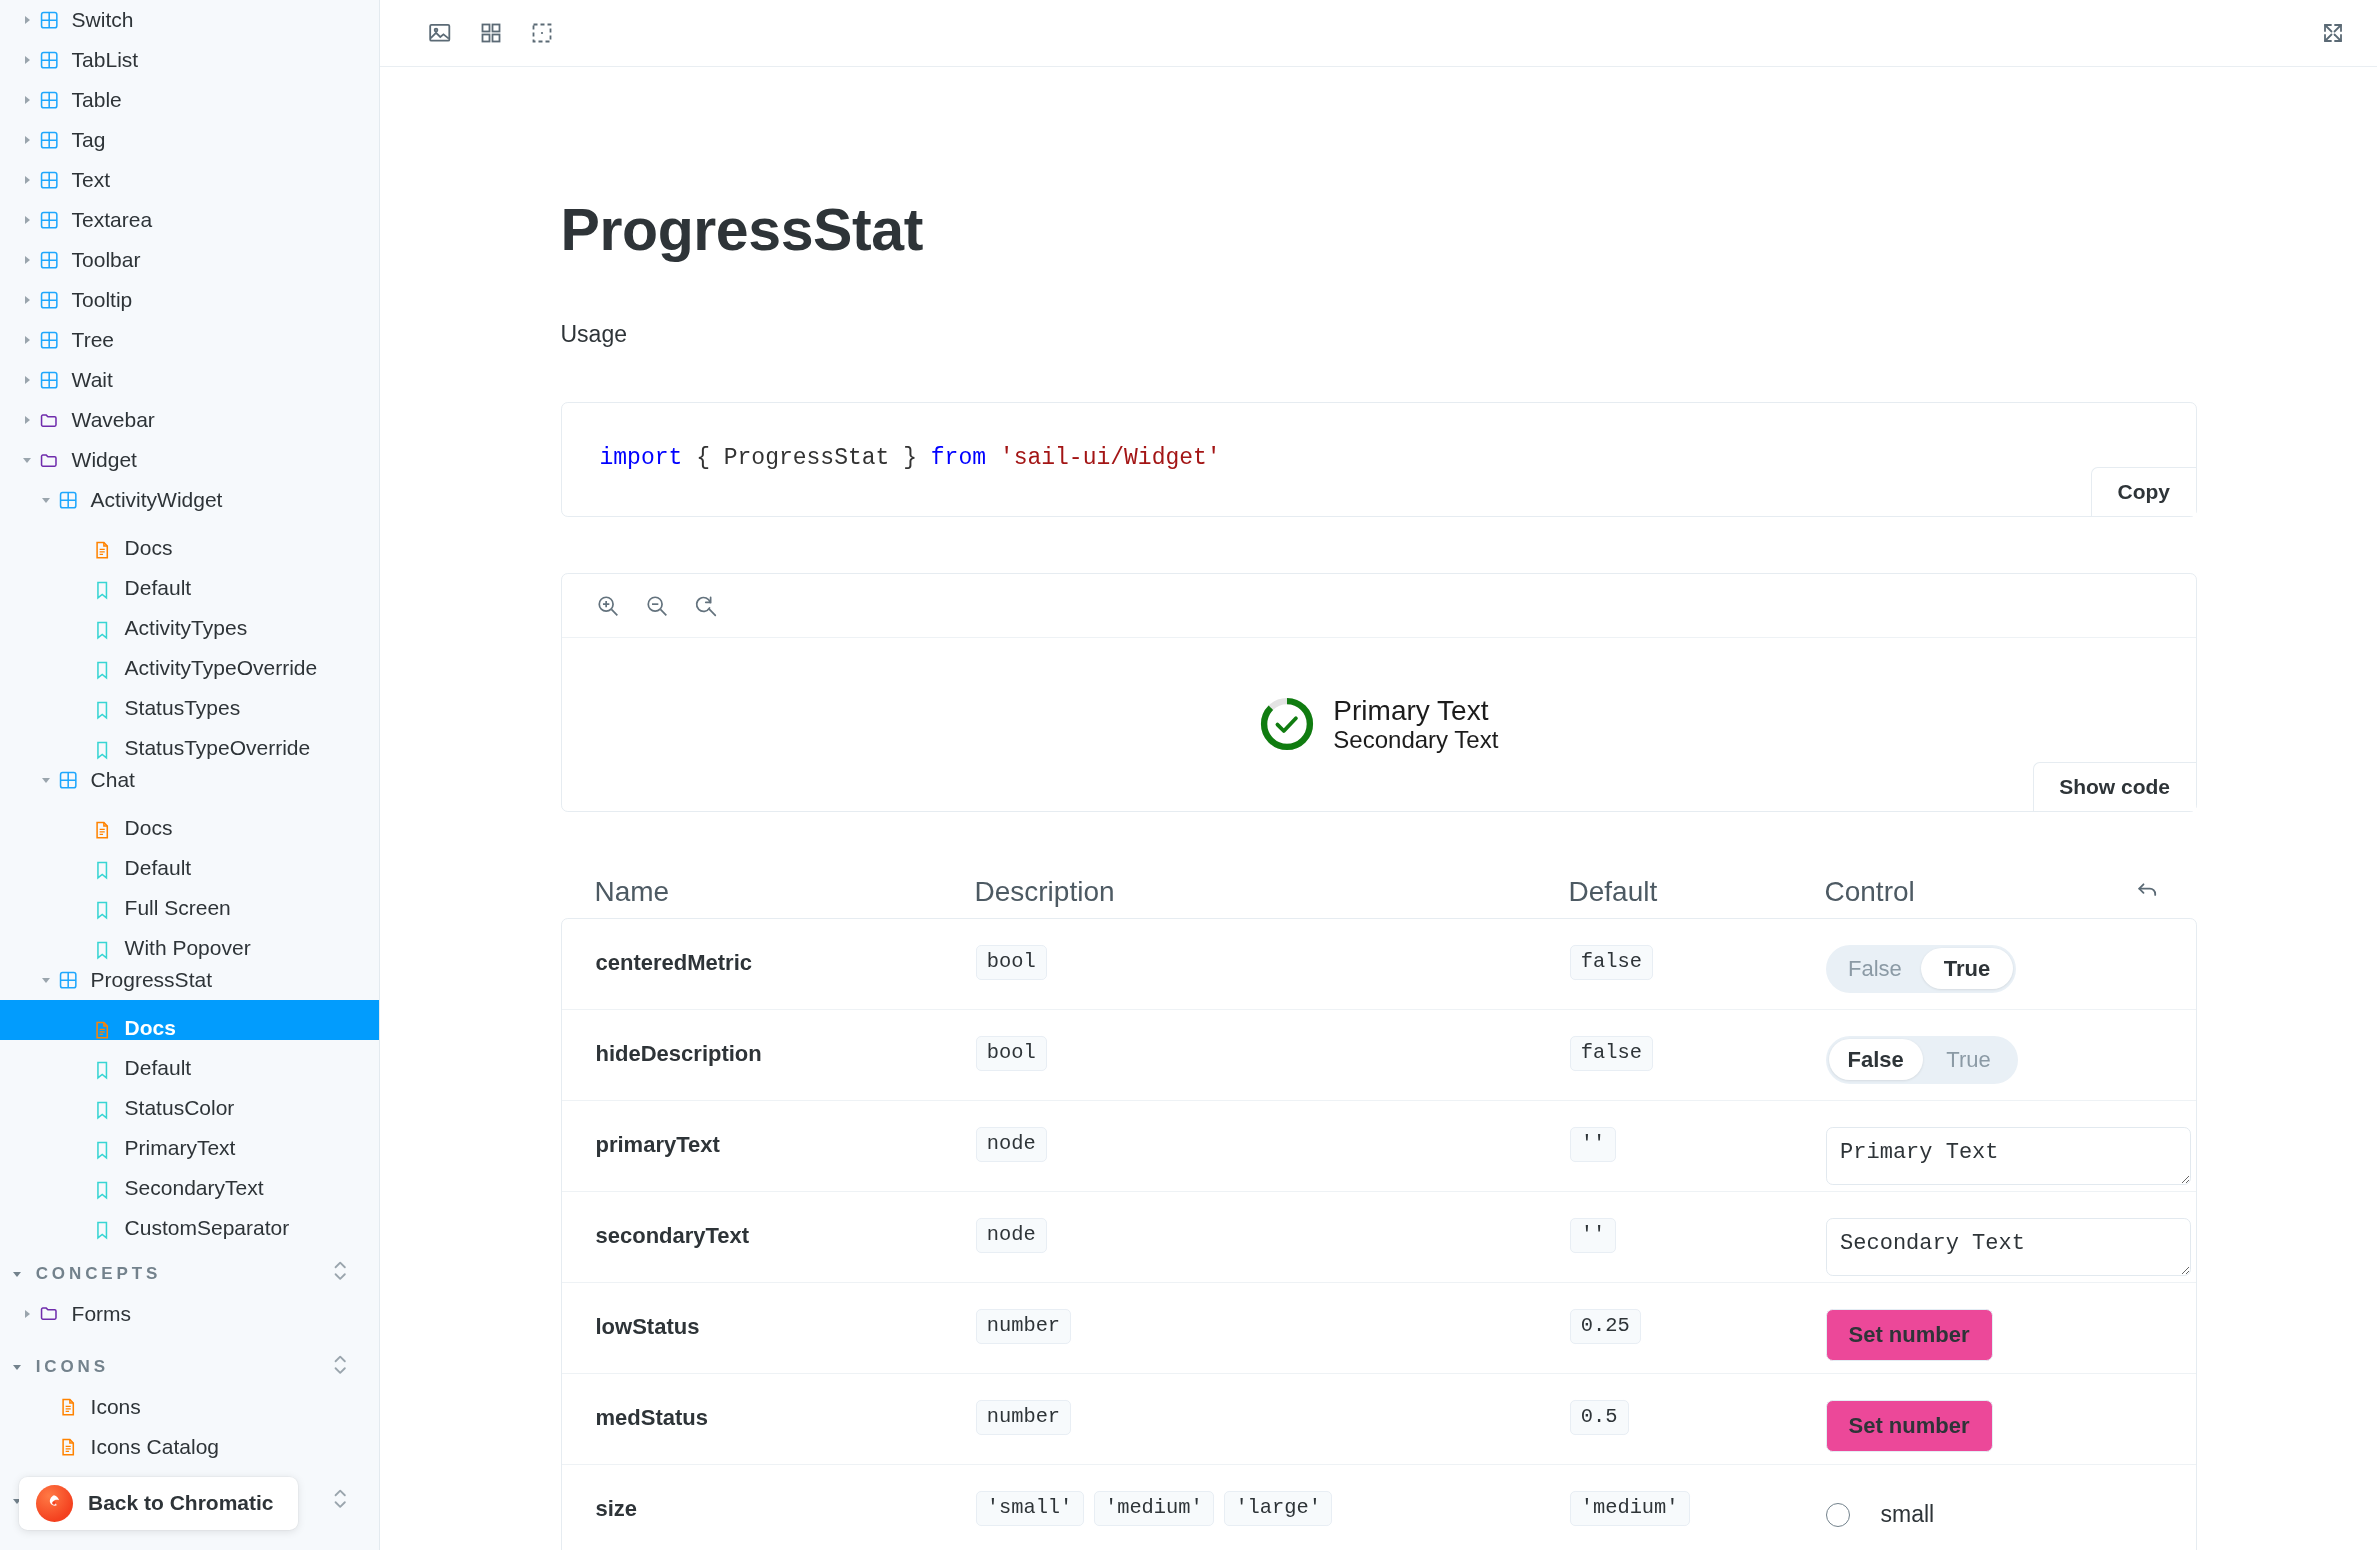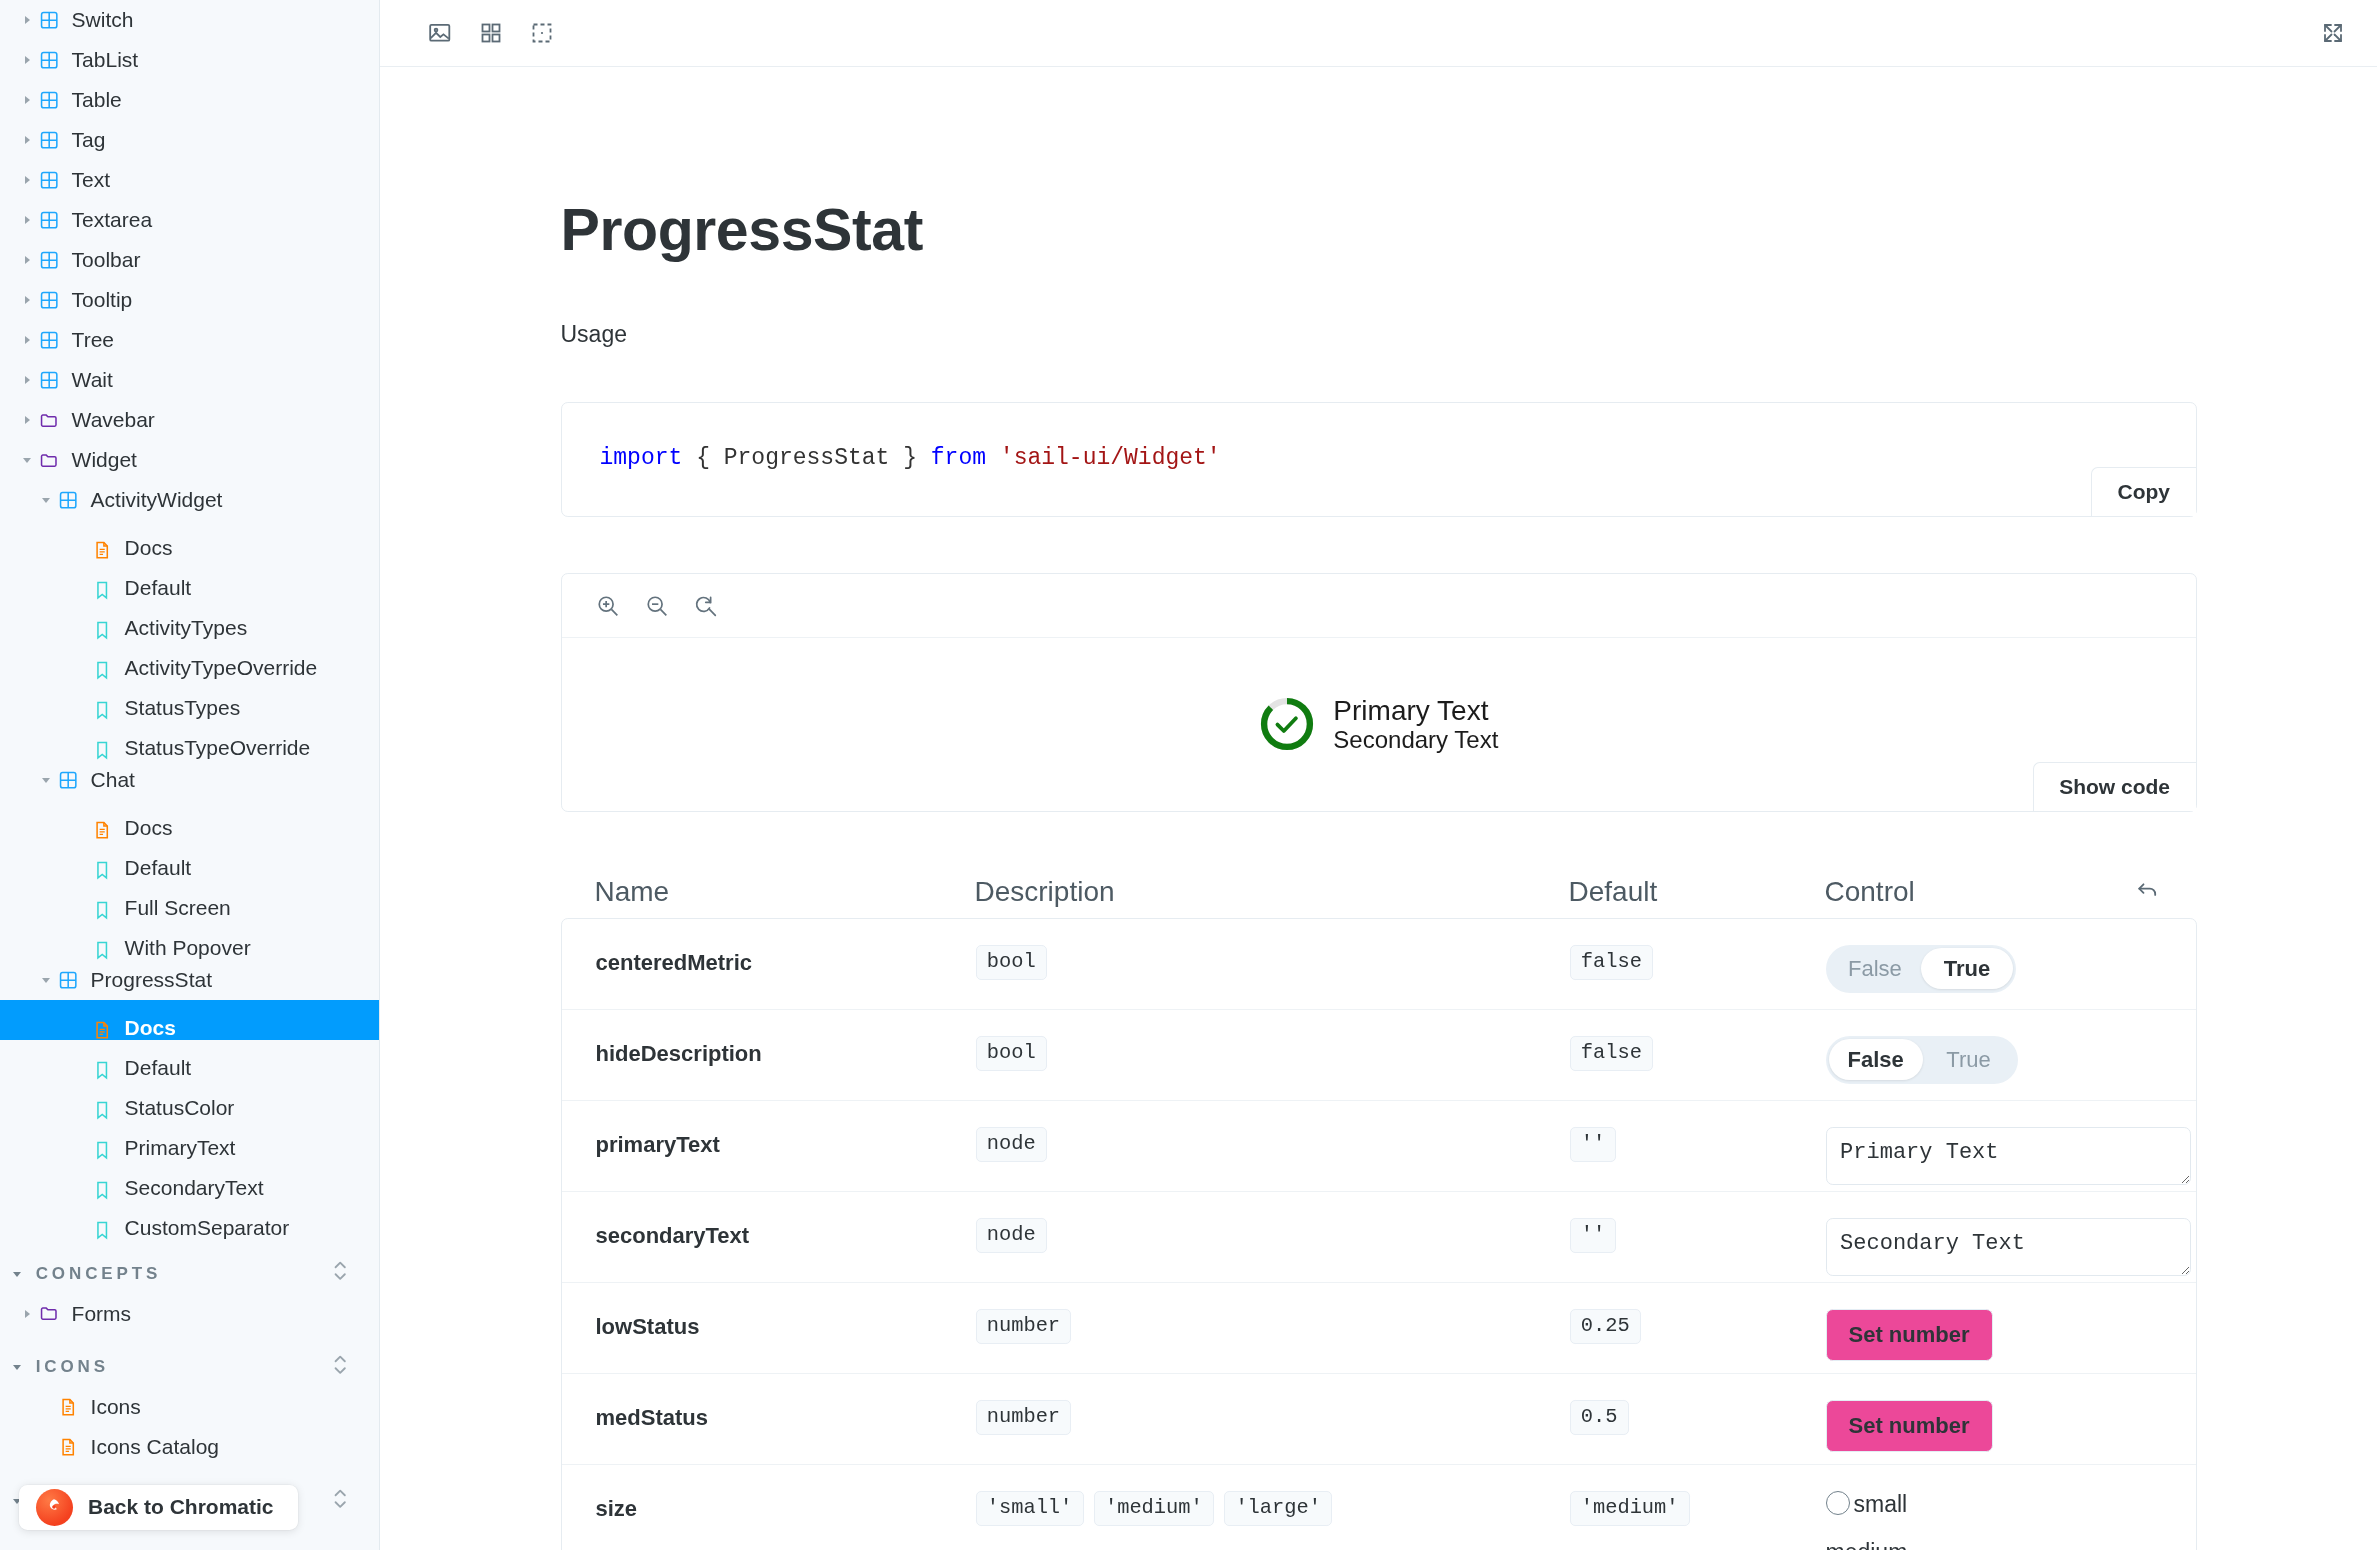--- a/index.html
+++ b/index.html
@@ -60,21 +60,21 @@
   .section-head .sh-label { padding-left: 10.2px; }
   .section-head .updown { margin-left:auto; margin-right: 29px; color:#9aa5ad; }
 
   
   .chromatic-btn {
     position: absolute;
     left: 18.7px; bottom: 20.4px;
     background: #ffffff;
     border-radius: 8.5px;
     box-shadow: 0 1.7px 8.5px rgba(0,0,0,.10), 0 0 0 0.8px rgba(0,0,0,.03);
-    height: 45px;
+    height: 53px;
     display:flex; align-items:center;
     padding: 0 24px 0 17px;
     font-size: 21px; font-weight: 700; color:#2e3438;
     cursor: pointer;
     z-index: 5;
     margin-top: 24px;
   }
   .chromatic-logo {
     width: 37px; height:37px; border-radius:50%;
     background: radial-gradient(circle at 35% 30%, #ff7a45 0%, #f4411f 70%);
@@ -267,21 +267,21 @@
   .setnum {
     background:#ec4899;
     border: 1.7px solid #e4edf4;
     border-radius: 6.8px;
     font-size: 22px; font-weight:700; color:#2e3438;
     padding: 12px 22px;
     cursor:pointer;
   }
 
   
-  .radio-row { display:flex; gap:4px; height: 48px; cursor:pointer; }
+  .radio-row { display:flex; align-items:center; gap:31px; height: 48px; cursor:pointer; }
   .radio {
     width: 24px; height:24px; border-radius:50%;
     border: 1.7px solid #73828c; background:#fff;
     flex:0 0 24px;
     display:flex; align-items:center; justify-content:center;
   }
   .radio-label { font-size: 23px; color:#2e3438; }
 </style>
 </head>
 <body>

